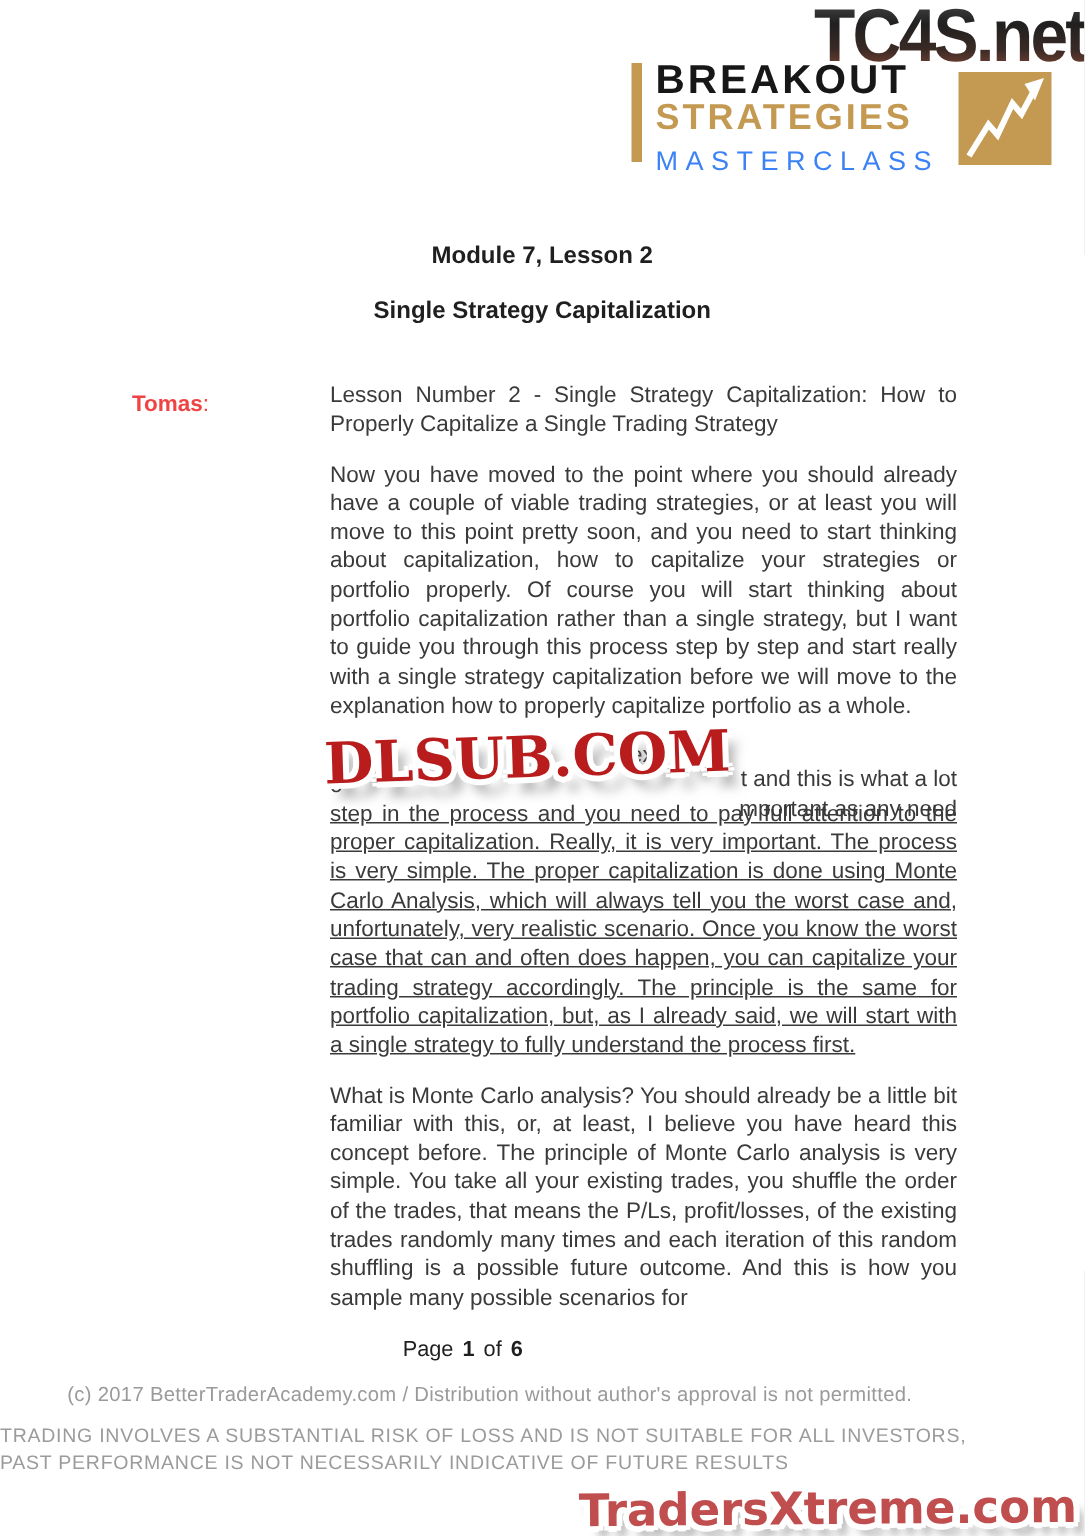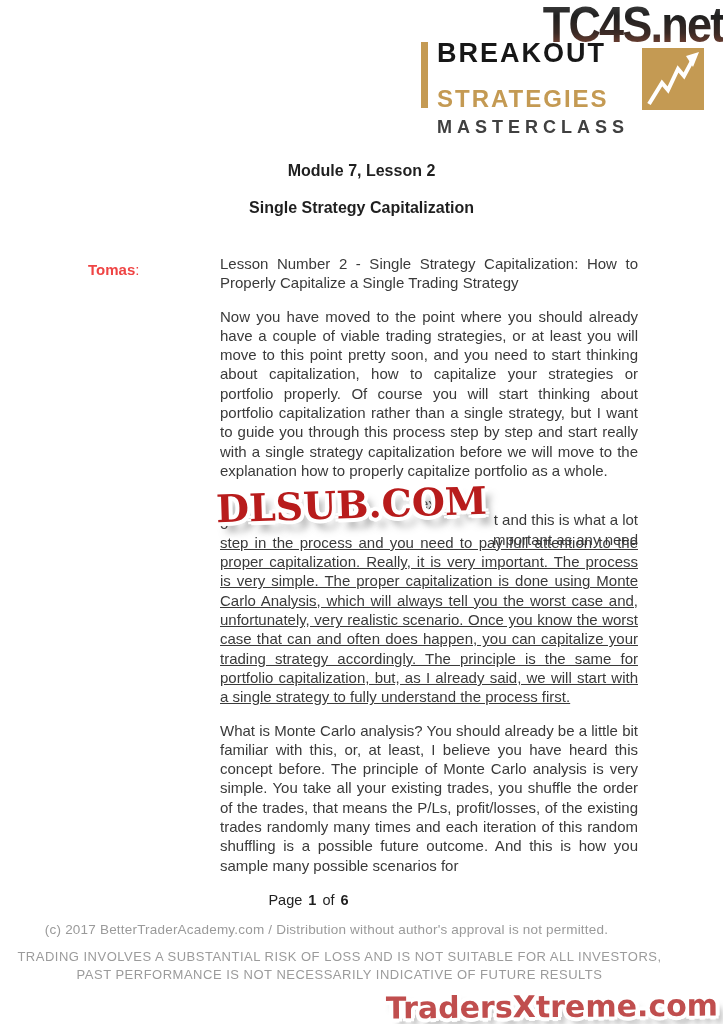--- a/index.html
+++ b/index.html
@@ -15,22 +15,22 @@
     transform:scale(0.92,1.02);transform-origin:top right;
     background:linear-gradient(180deg,#474747 0%,#202020 32%,#3a2a25 66%,#8a4a38 100%);
     -webkit-background-clip:text;background-clip:text;color:transparent;
   }
 
   
   .logo{position:absolute;left:381px;top:40px;display:flex;align-items:flex-start;padding-left:40px;}
   .logo-bar{width:7px;height:66px;background:#c49a53;margin-right:9px;margin-top:2px;}
   .logo-text{display:flex;flex-direction:column;}
   .logo-l1{font-size:27px;font-weight:700;color:#171717;letter-spacing:2px;line-height:1;}
-  .logo-l2{font-size:24px;font-weight:700;color:#c49a53;letter-spacing:2px;line-height:1;margin-top:20px;}
-  .logo-l3{font-size:18px;font-weight:700;color:#404040;letter-spacing:5px;line-height:1;margin-top:7px;}
+  .logo-l2{font-size:24px;font-weight:700;color:#c49a53;letter-spacing:2px;line-height:1;margin-top:0;}
+  .logo-l3{font-size:18px;font-weight:400;color:#3b82f6;letter-spacing:5px;line-height:1;margin-top:7px;}
   .logo-square{width:62px;height:62px;background:#c49a53;margin-left:13px;margin-top:8px;}
 
   
   .title{position:absolute;left:0;width:723px;text-align:center;
     font-size:16px;font-weight:700;color:#1f1f1f;}
   .title1{top:162px;}
   .title2{top:199px;}
 
   
   .speaker{position:absolute;left:88px;top:261px;font-size:15px;color:#ef4444;}
@@ -59,21 +59,21 @@
       7px 10px 7px rgba(90,90,90,0.5);
   }
 
   
   .page-num{position:absolute;top:892px;left:0;width:617px;text-align:center;
     font-size:14.5px;color:#1f1f1f;}
   .page-num .b{font-weight:700;}
   .page-num .sp{margin:0 3px;}
   .copyright{position:absolute;top:922px;left:0;width:653px;text-align:center;
     font-size:13.5px;color:#9a9a9a;letter-spacing:0.2px;}
-  .disclaimer{position:absolute;top:948px;left:0;width:679px;text-align:center;
+  .disclaimer{position:absolute;top:948px;left:0;width:679px;
     font-size:13px;line-height:17.5px;color:#9b9b9b;letter-spacing:0.5px;}
 
   
   .tradersxtreme{
     position:absolute;right:5px;bottom:0px;
     font-family:"DejaVu Sans",sans-serif;font-weight:bold;
     font-size:30px;line-height:1.15;color:#c04e4e;white-space:nowrap;
     transform:rotate(-0.5deg);
     text-shadow:
       -3px -3px 0 #fff, 3px -3px 0 #fff, -3px 3px 0 #fff, 3px 3px 0 #fff,

